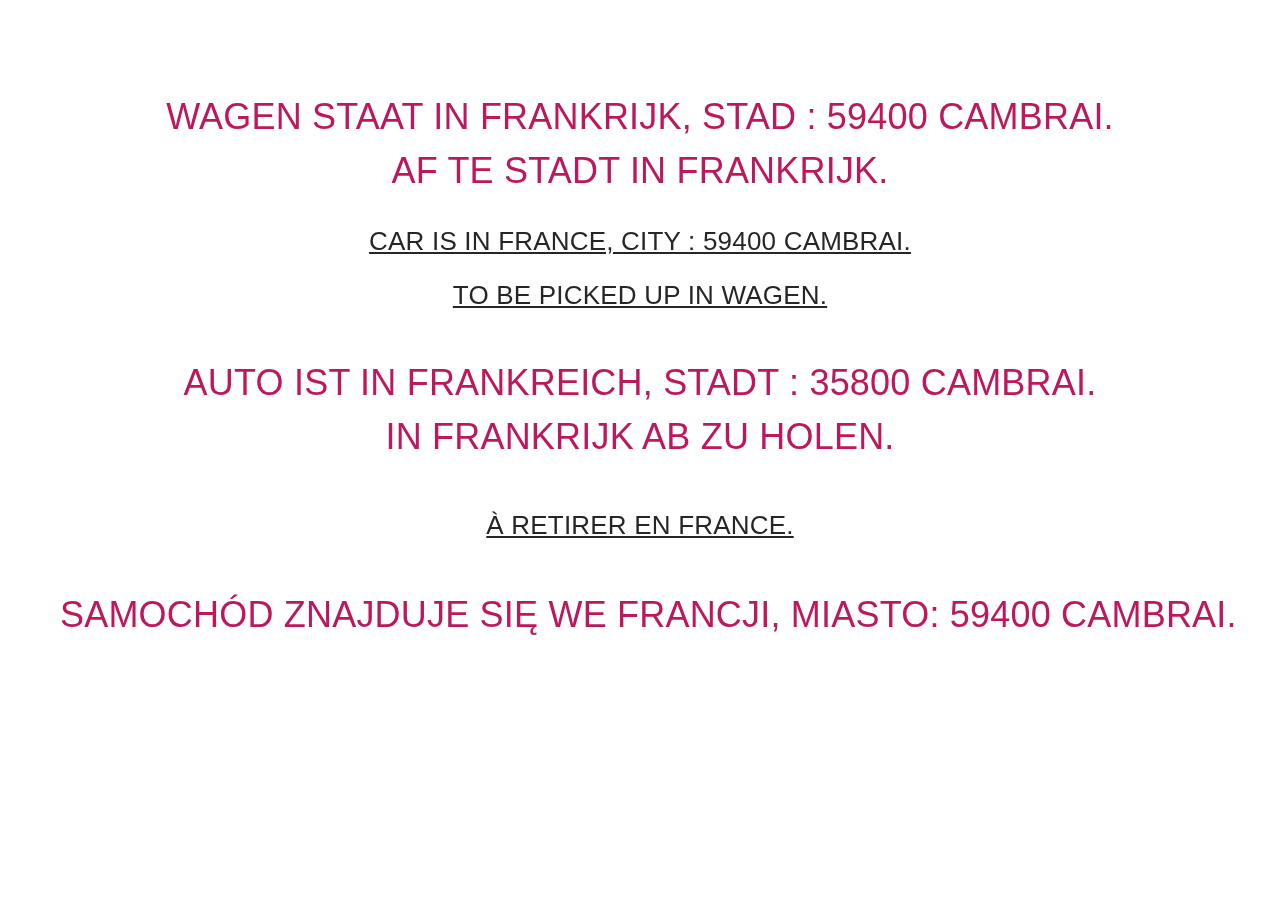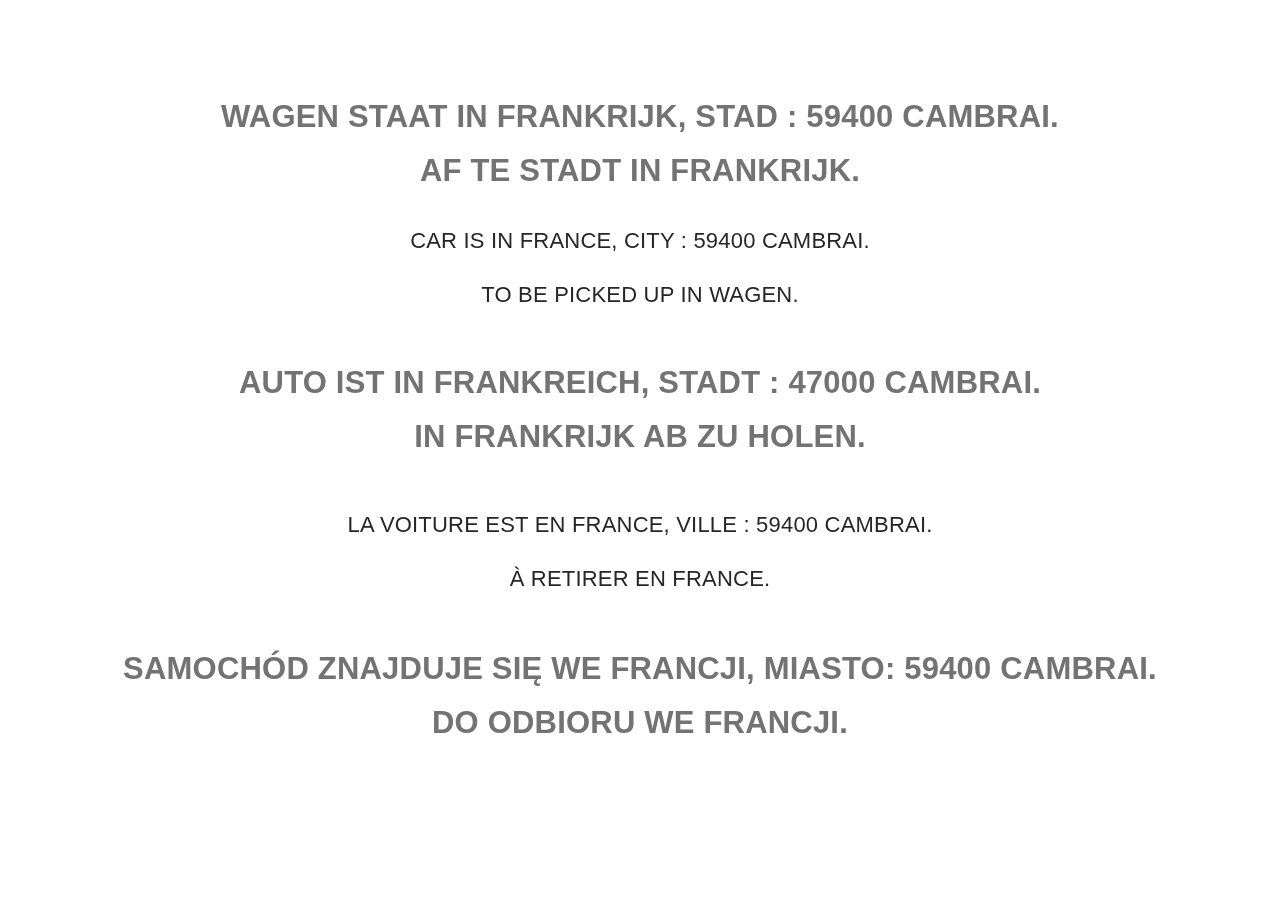--- a/index.html
+++ b/index.html
@@ -26,30 +26,31 @@
   .block {
     width: 100%;
     text-align: center;
   }
   .line {
     text-align: center;
     letter-spacing: 0.2px;
     white-space: nowrap;
   }
   .bold .line {
-    font-weight: bold;
-    font-size: 31px;
+    font-weight: normal;
+    font-size: 36px;
     line-height: 54px;
-    color: #737373;
+    color: #be185d;
   }
   .regular .line {
     font-weight: normal;
-    font-size: 22px;
+    font-size: 26px;
     line-height: 54px;
     color: #262626;
+    text-decoration: underline;
   }
   .gap-sm { height: 16px; }
   .gap-md { height: 34px; }
   .gap-lg { height: 36px; }
 </style>
 </head>
 <body>
 
 <div class="page">
 
@@ -61,31 +62,29 @@
   <div class="gap-sm"></div>
 
   <div class="block regular">
     <div class="line">CAR IS IN FRANCE, CITY : 59400 CAMBRAI.</div>
     <div class="line">TO BE PICKED UP IN WAGEN.</div>
   </div>
 
   <div class="gap-md"></div>
 
   <div class="block bold">
-    <div class="line">AUTO IST IN FRANKREICH, STADT : 47000 CAMBRAI.</div>
+    <div class="line">AUTO IST IN FRANKREICH, STADT : 35800 CAMBRAI.</div>
     <div class="line">IN FRANKRIJK AB ZU HOLEN.</div>
   </div>
 
   <div class="gap-md"></div>
 
   <div class="block regular">
-    <div class="line">LA VOITURE EST EN FRANCE, VILLE : 59400 CAMBRAI.</div>
     <div class="line">À RETIRER EN FRANCE.</div>
   </div>
 
   <div class="gap-lg"></div>
 
   <div class="block bold">
     <div class="line">SAMOCHÓD ZNAJDUJE SIĘ WE FRANCJI, MIASTO: 59400 CAMBRAI.</div>
-    <div class="line">DO ODBIORU WE FRANCJI.</div>
   </div>
 
 </div>
 
 </body></html>

